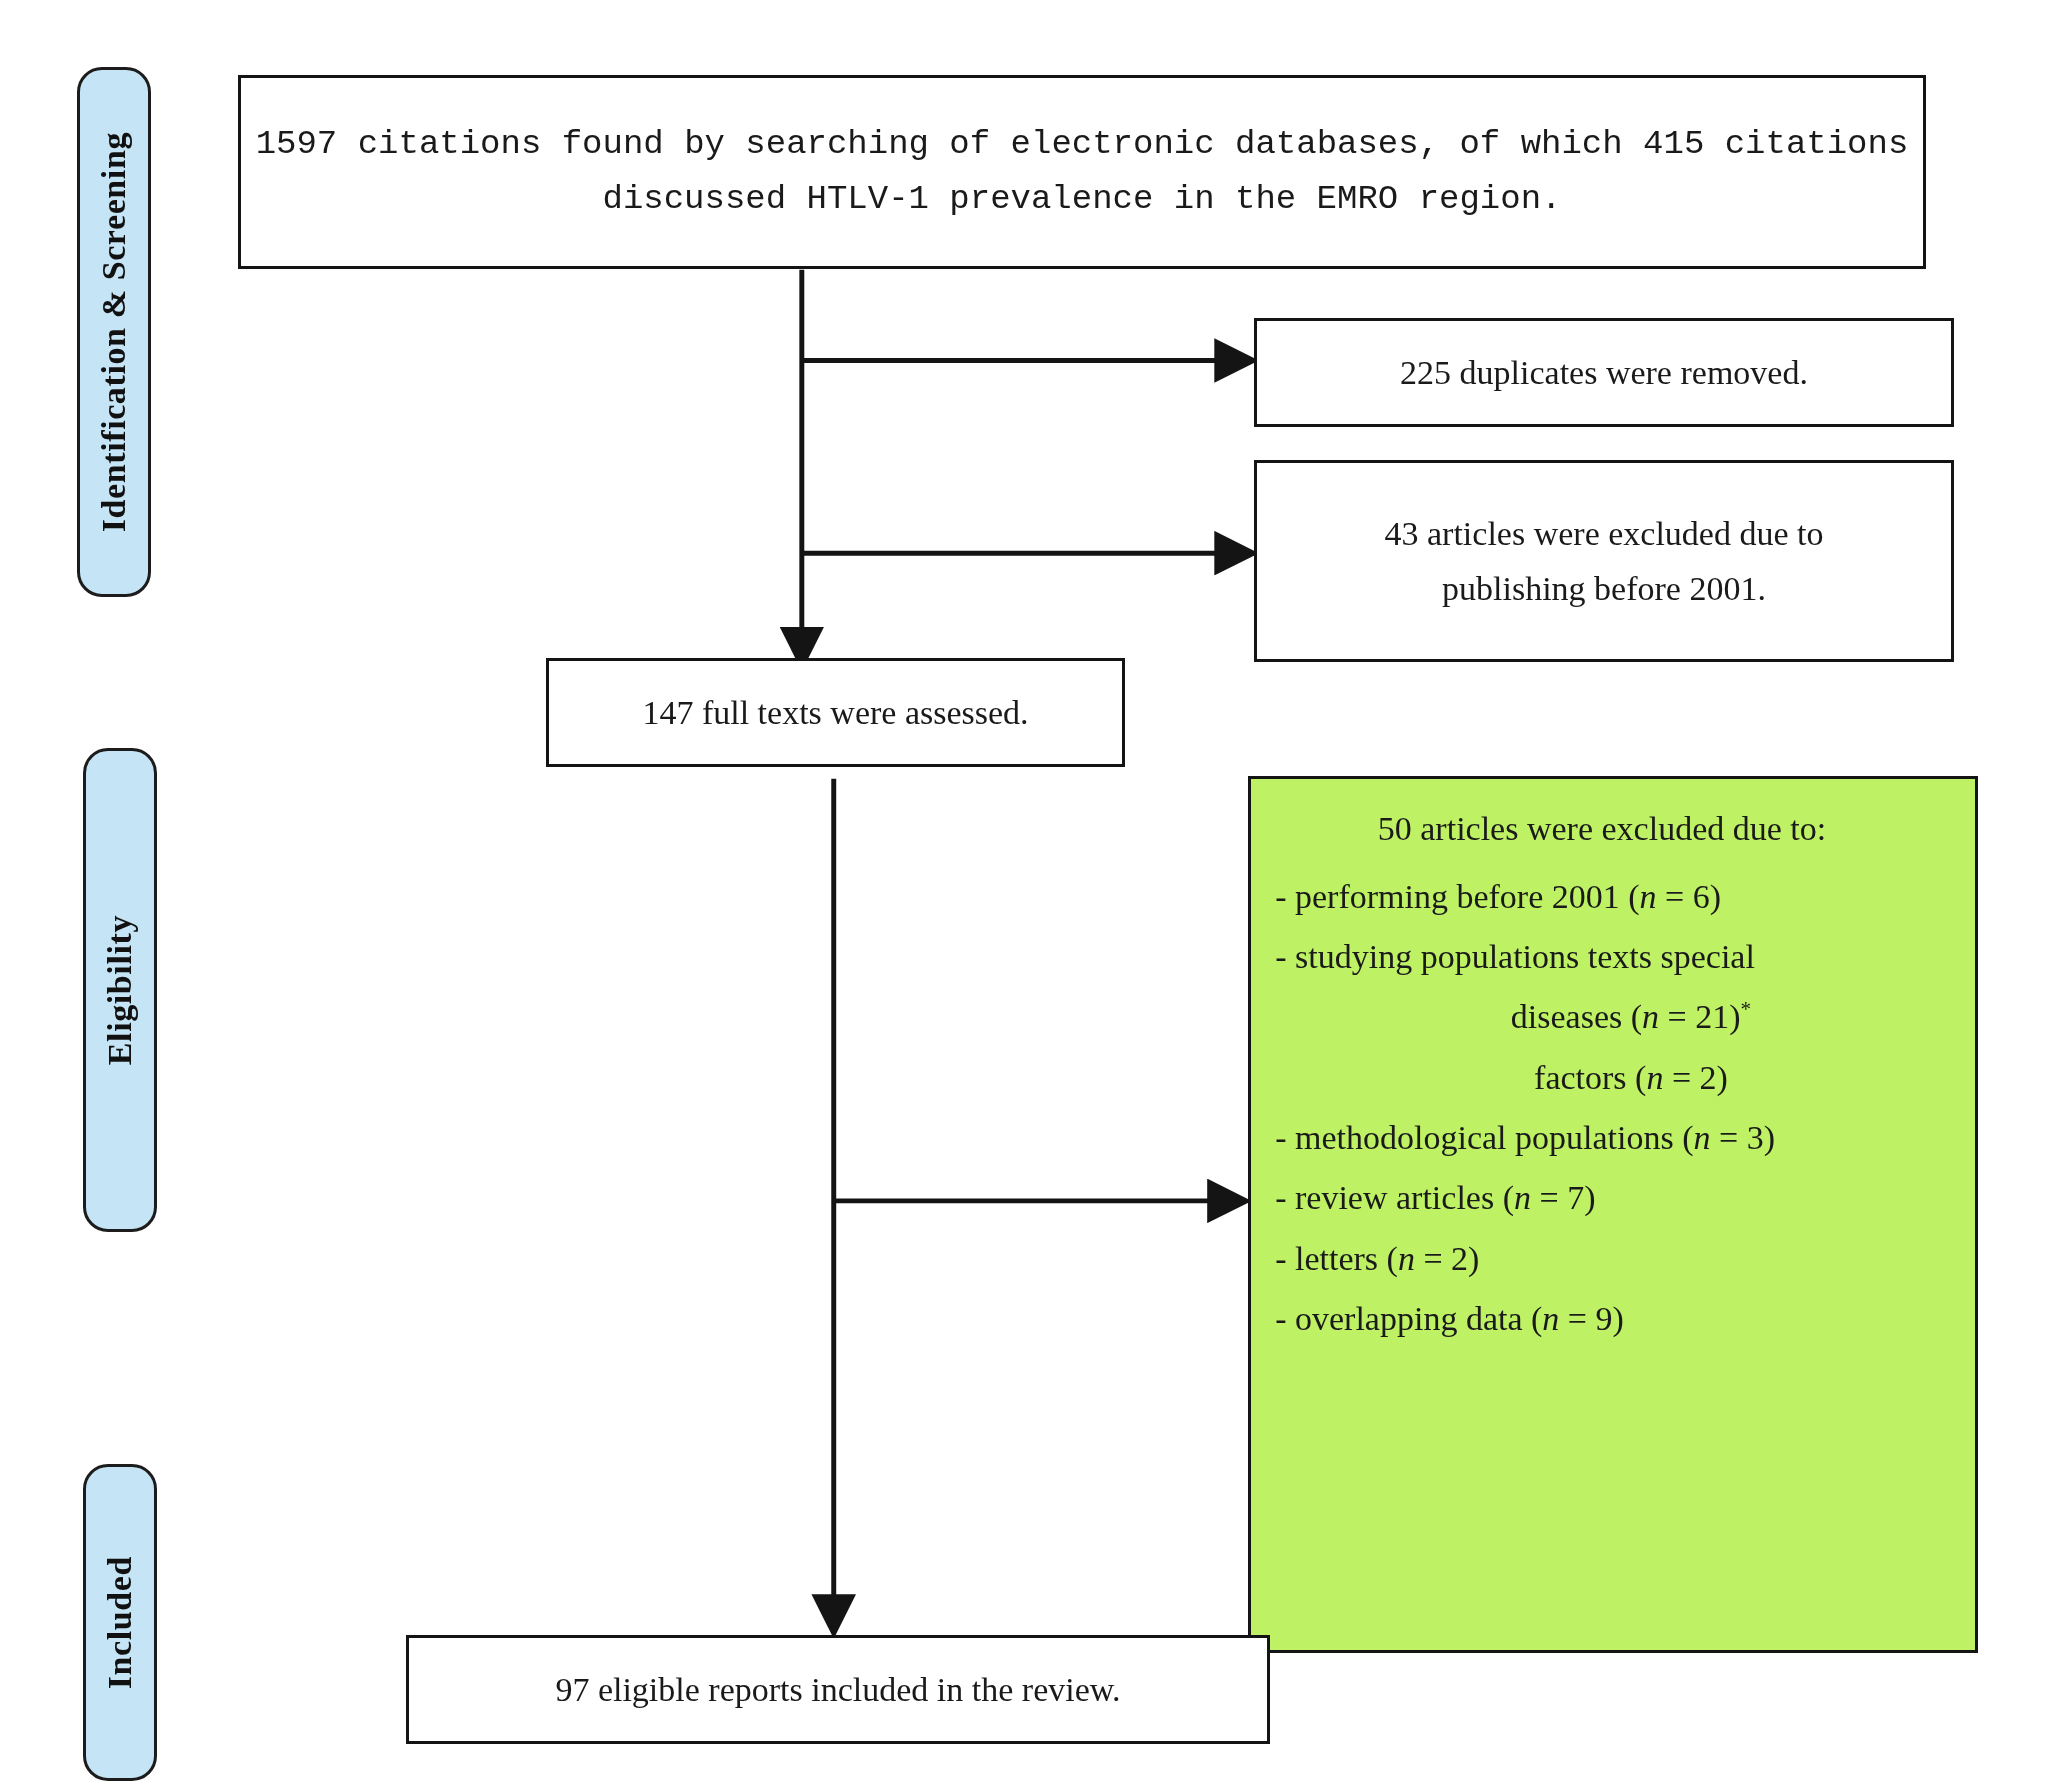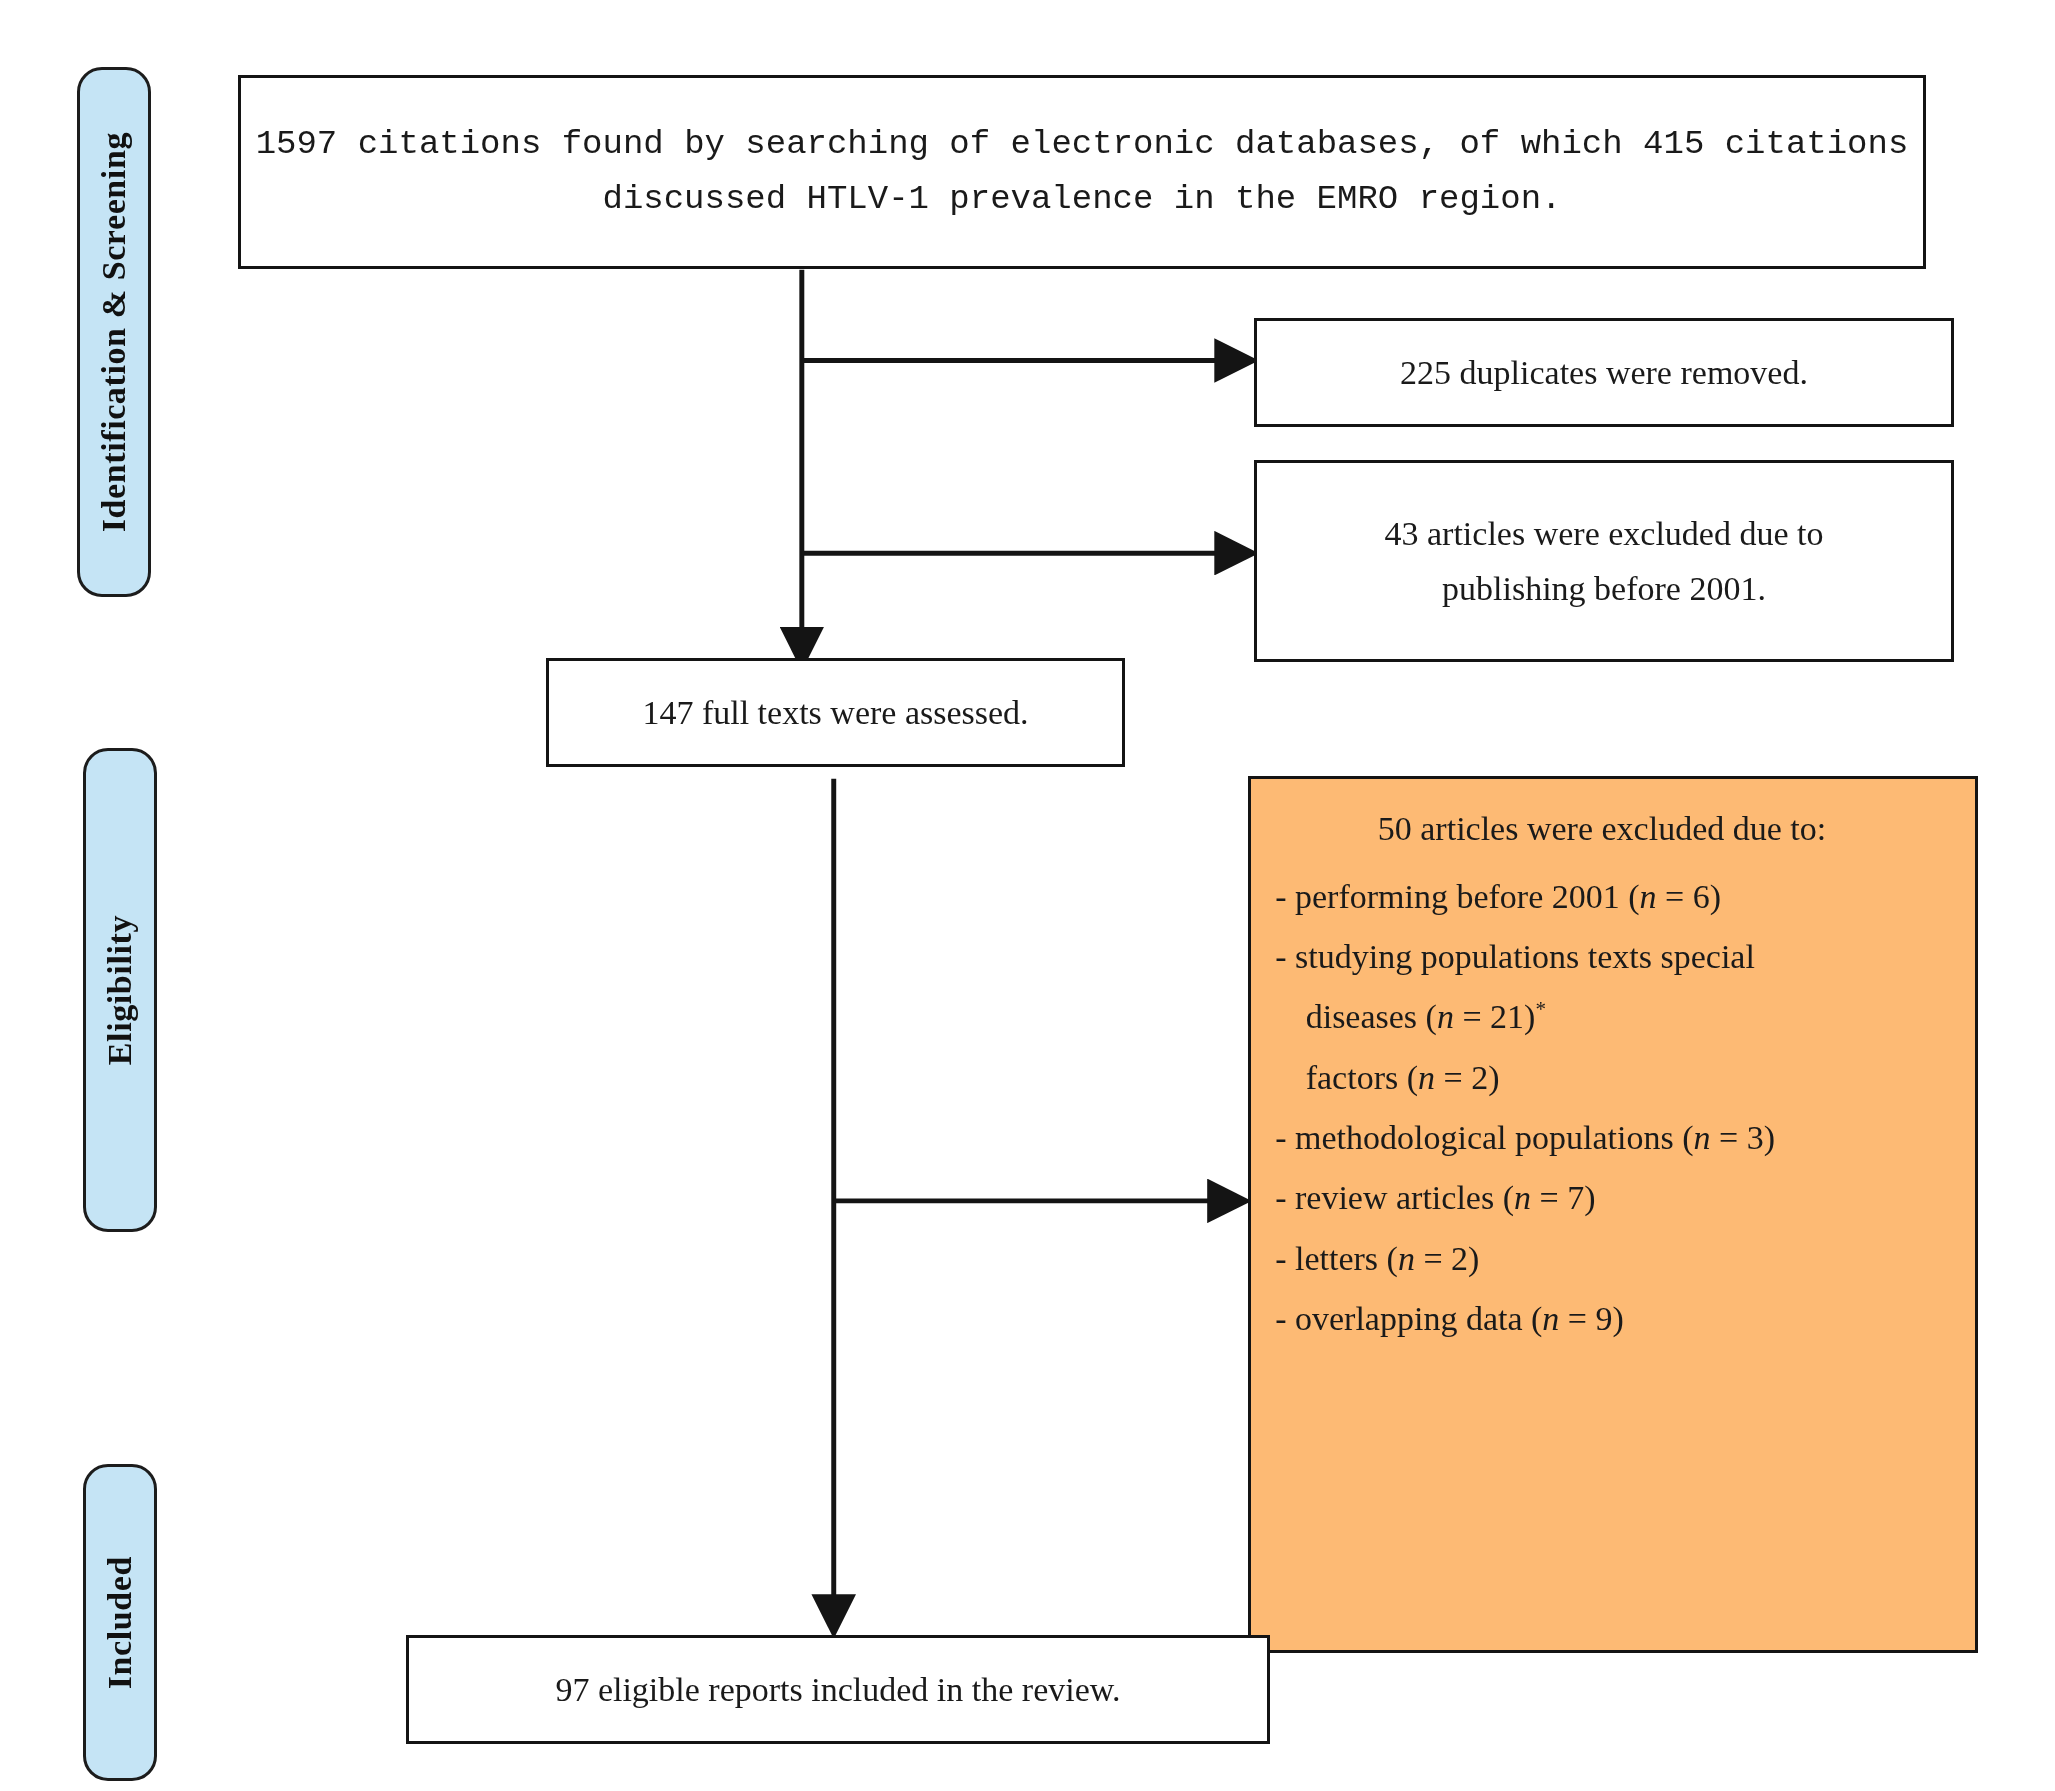--- a/index.html
+++ b/index.html
@@ -51,21 +51,21 @@
   }
   .flow-box .box-text {
     font-size: 34px;
     line-height: 1.62;
     padding: 0 14.3px;
   }
 
   
   .list-box {
     position: absolute;
-    background: #fdba74;
+    background: #bef264;
     border: 3.9px solid #141414;
     box-sizing: border-box;
     padding: 24px 18.7px 18.7px 18.7px;
   }
   .list-box .list-head {
     font-size: 34px;
     line-height: 1.5;
     text-align: center;
     margin-bottom: 16.5px;
     padding-right: 22px;
@@ -73,20 +73,21 @@
   .list-box .list-item {
     font-size: 34px;
     line-height: 1.55;
     margin: 0 0 7.7px 5.5px;
     text-align: left;
     padding-left: 0;
     text-indent: 0;
   }
   .list-box .list-item.cont {
     margin-left: 36px;
+    text-align: center;
   }
   .ital { font-style: italic; }
   .sup { font-size: 0.62em; vertical-align: super; }
 
   
   #connectors {
     position: absolute;
     left: 0; top: 0;
     width: 2056px;
     height: 1792px;

